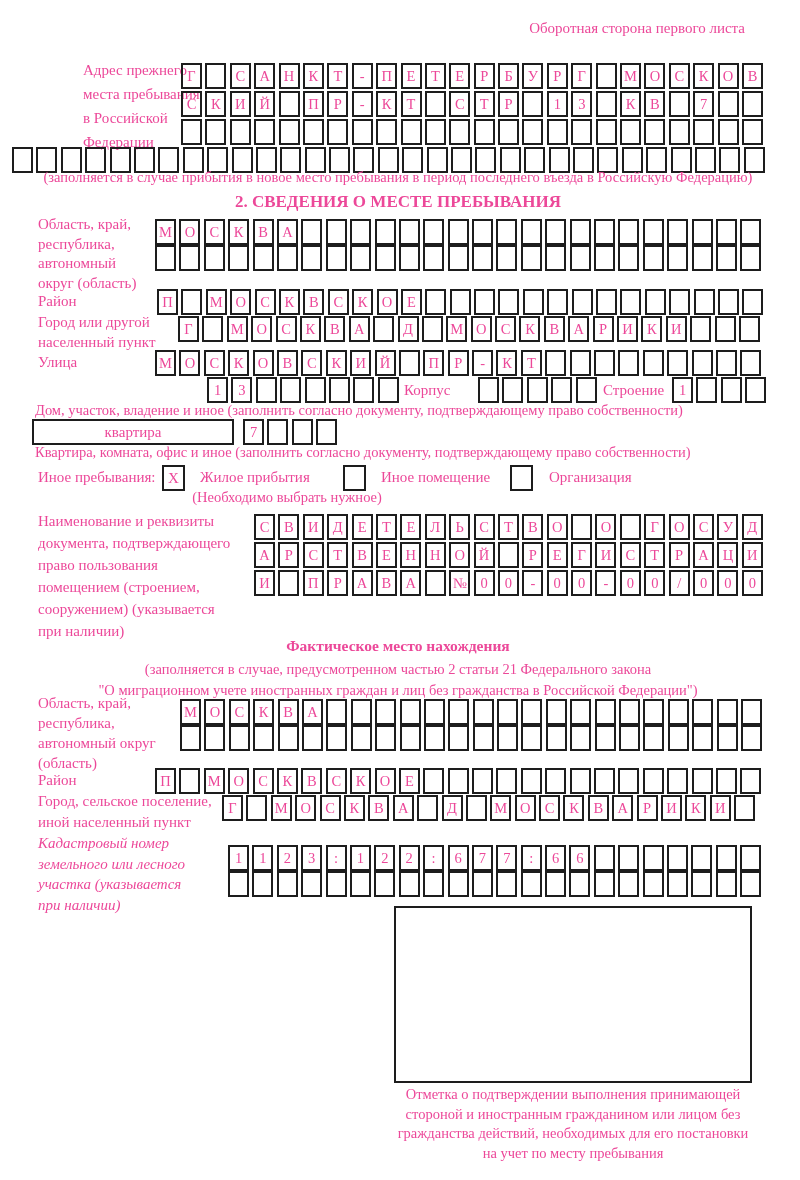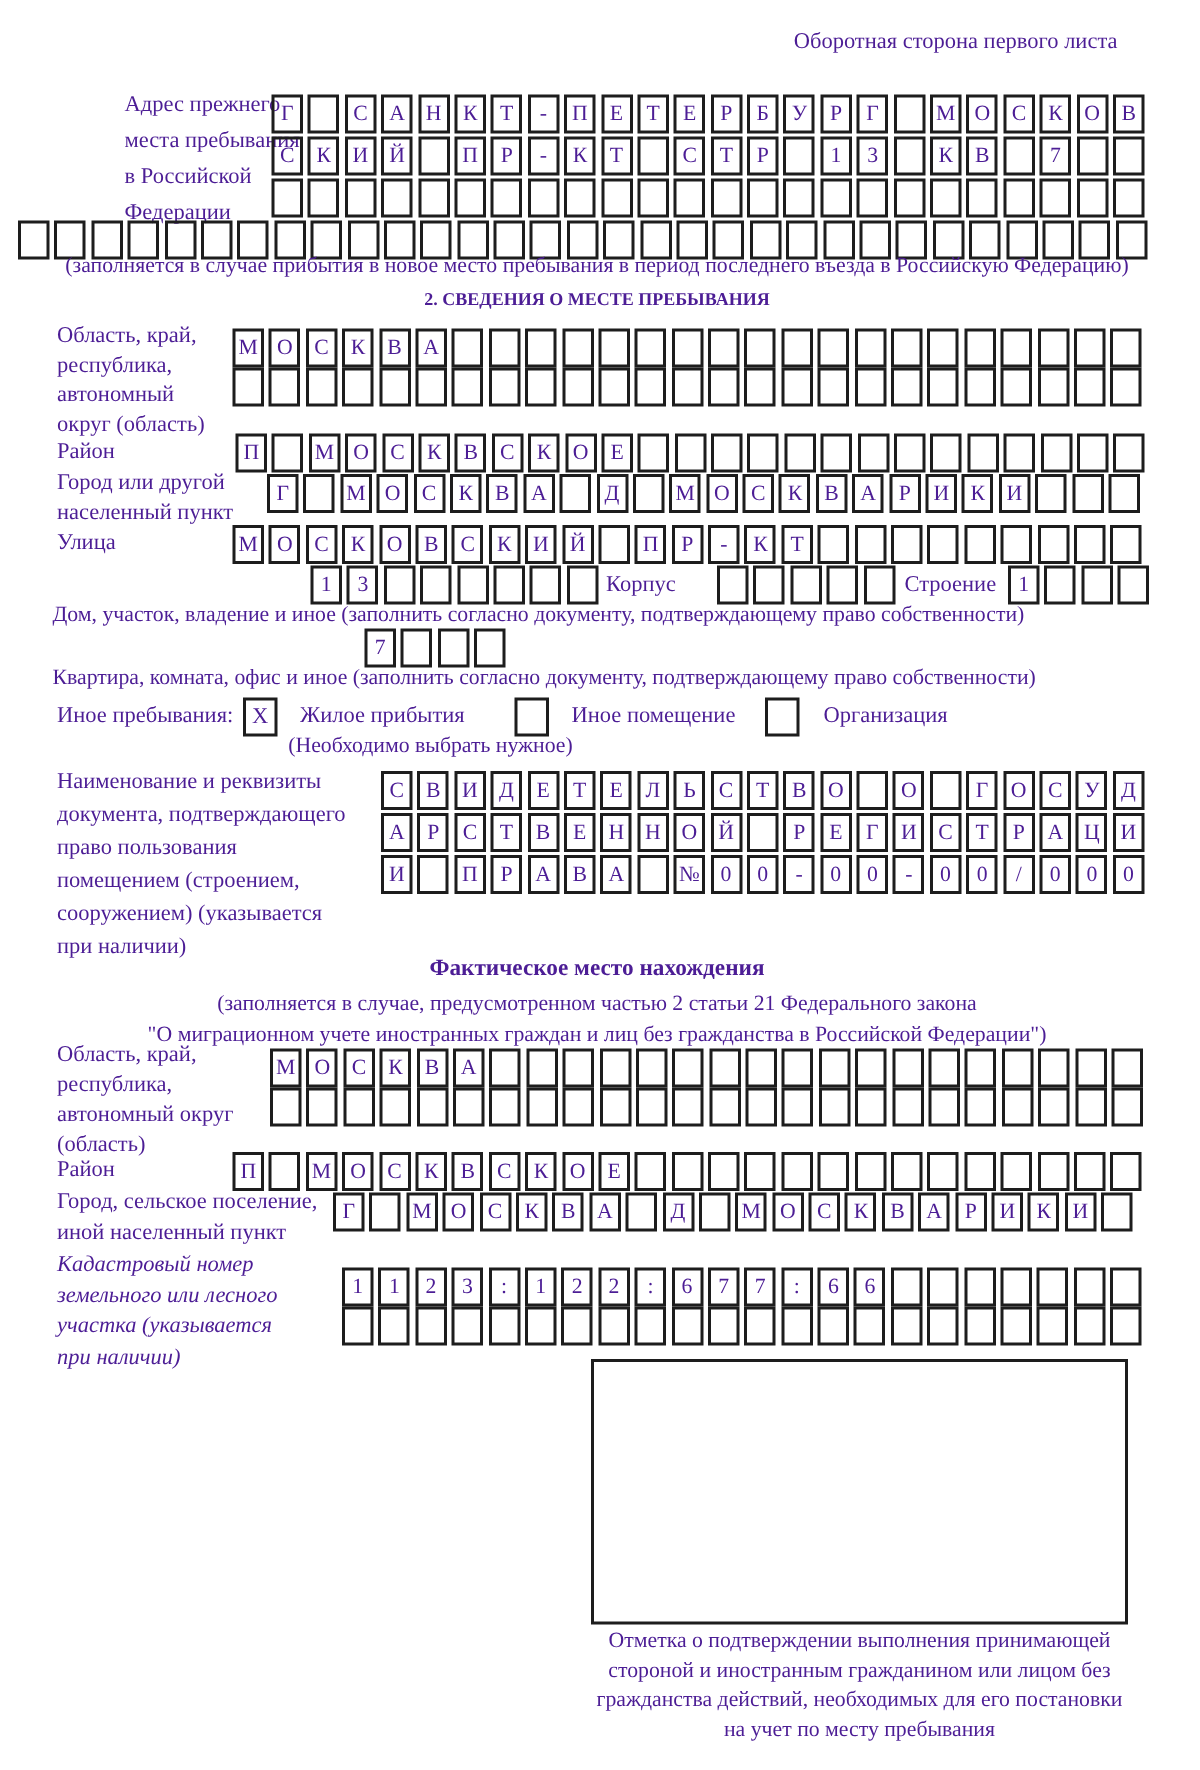--- a/index.html
+++ b/index.html
@@ -1,17 +1,17 @@
 <!DOCTYPE html>
 <html><head>
 <meta charset="utf-8">
 <style>
   html,body{margin:0;padding:0;background:#fff;}
   .page{position:relative;width:800px;height:1180px;background:#ffffff;
-        font-family:"Liberation Serif","DejaVu Serif",serif;color:#4c1d95;overflow:hidden;}
+        font-family:"Liberation Serif","DejaVu Serif",serif;color:#ec4899;overflow:hidden;}
   .abs{position:absolute;}
   .ml{white-space:pre-line;}
   .lbl{font-size:15px;line-height:20px;}
   .lh24{line-height:24px;}
   .lh19{line-height:19.5px;}
   .lh20{line-height:20px;}
   .lh21{line-height:20.5px;}
   .lh22{line-height:22px;}
   .row{position:absolute;display:flex;column-gap:3.4px;}
   .cell{flex:none;width:21px;height:26px;border:2px solid #1d1d1d;box-sizing:border-box;
@@ -142,21 +142,21 @@
       <span class="cell"></span>
       <span class="cell"></span>
       <span class="cell"></span>
       <span class="cell"></span>
       <span class="cell"></span>
       <span class="cell"></span>
       <span class="cell"></span>
     </div>
   <div class="abs cap center" style="top:169px;">(заполняется в случае прибытия в новое место пребывания в период последнего въезда в Российскую Федерацию)</div>
 
-  <div class="abs center bold" style="top:192px;font-size:12px;">2. СВЕДЕНИЯ О МЕСТЕ ПРЕБЫВАНИЯ</div>
+  <div class="abs center bold" style="top:192px;font-size:17px;">2. СВЕДЕНИЯ О МЕСТЕ ПРЕБЫВАНИЯ</div>
 
   <div class="abs ml lbl lh19" style="left:38px;top:215px;">Область, край,
 республика,
 автономный
 округ (область)</div>
   <div class="row" style="left:155px;top:219px;">
       <span class="cell">М</span>
       <span class="cell">О</span>
       <span class="cell">С</span>
       <span class="cell">К</span>
@@ -317,20 +317,21 @@
     </div>
   <div class="abs lbl" style="left:603px;top:380px;">Строение</div>
   <div class="row" style="left:672px;top:377px;">
       <span class="cell">1</span>
       <span class="cell"></span>
       <span class="cell"></span>
       <span class="cell"></span>
     </div>
   <div class="abs cap" style="left:35px;top:402px;">Дом, участок, владение и иное (заполнить согласно документу, подтверждающему право собственности)</div>
 
+  <div class="rect" style="left:32px;top:419px;width:202px;">квартира</div>
   <div class="row" style="left:243px;top:419px;">
       <span class="cell">7</span>
       <span class="cell"></span>
       <span class="cell"></span>
       <span class="cell"></span>
     </div>
   <div class="abs cap" style="left:35px;top:444px;font-family:Liberation Serif, serif;">Квартира, комната, офис и иное (заполнить согласно документу, подтверждающему право собственности)</div>
 
   <div class="abs lbl" style="left:38px;top:467px;">Иное пребывания:</div>
   <div class="cb" style="left:162px;top:465px;">X</div>

